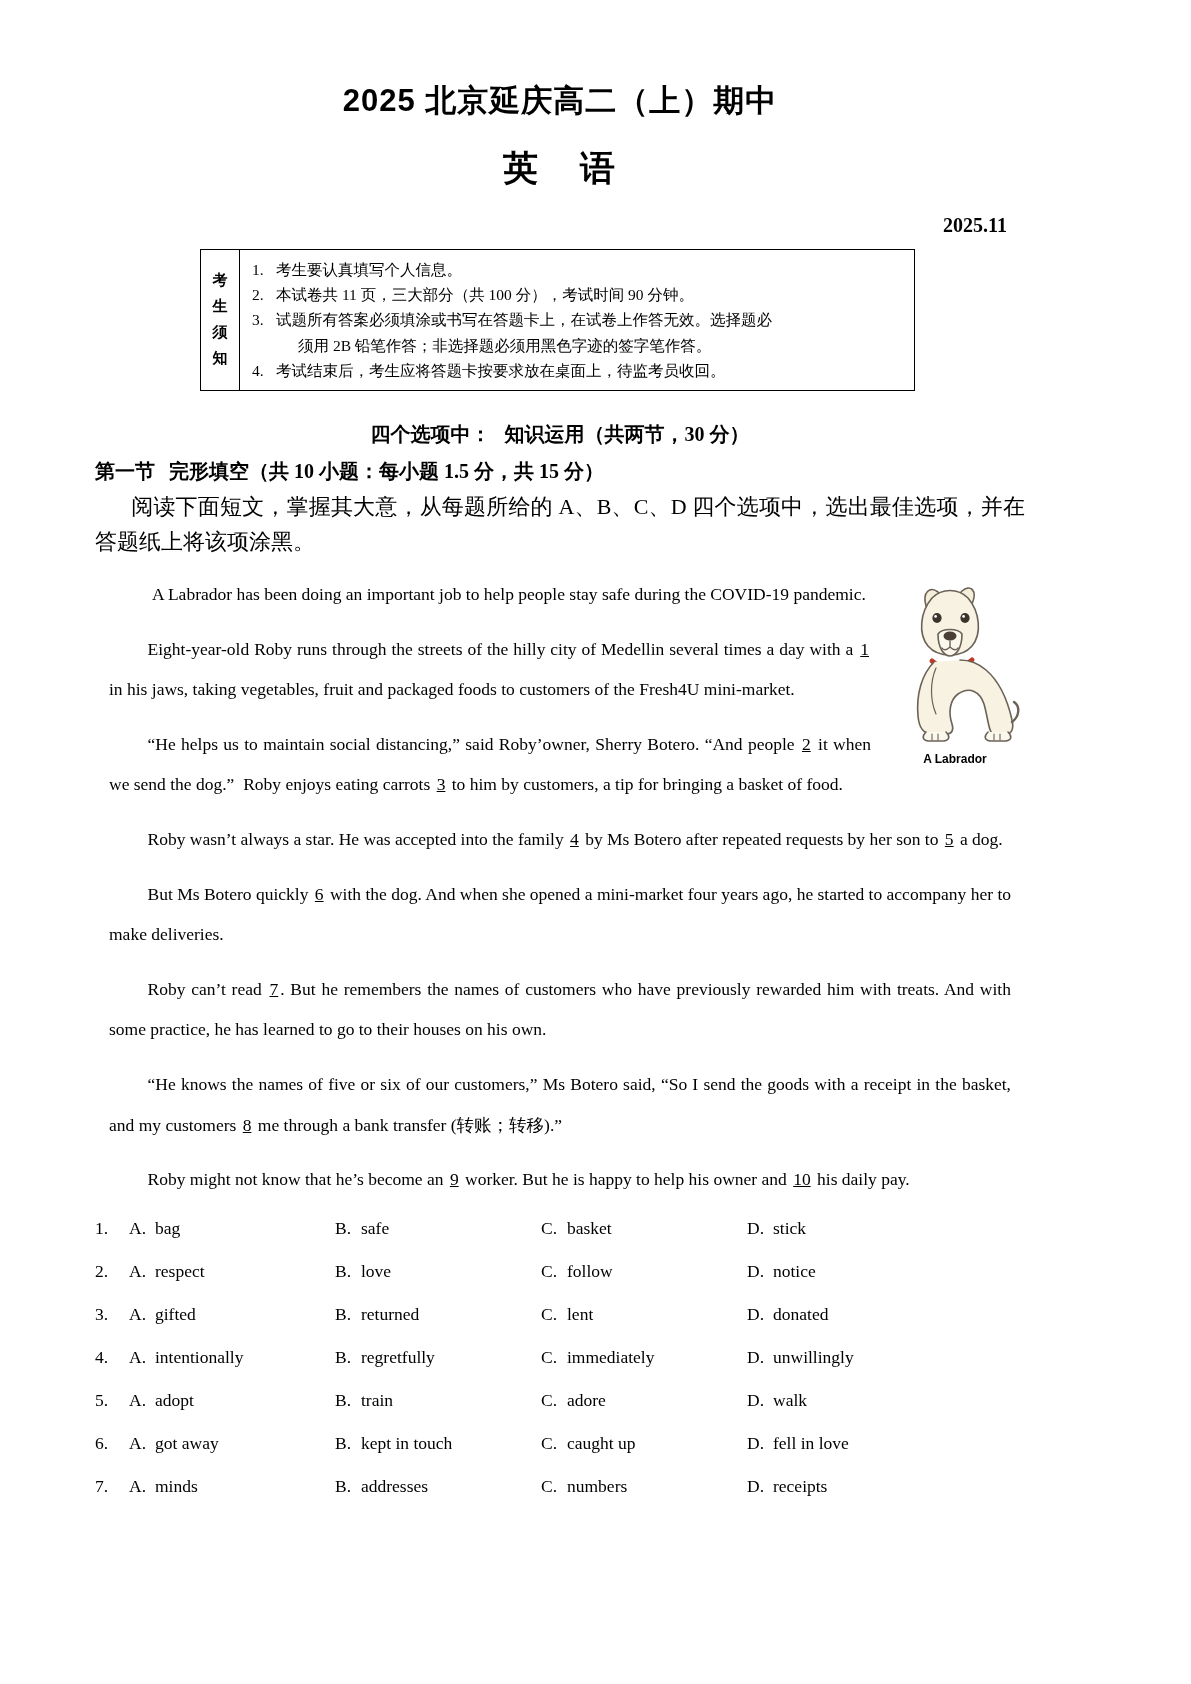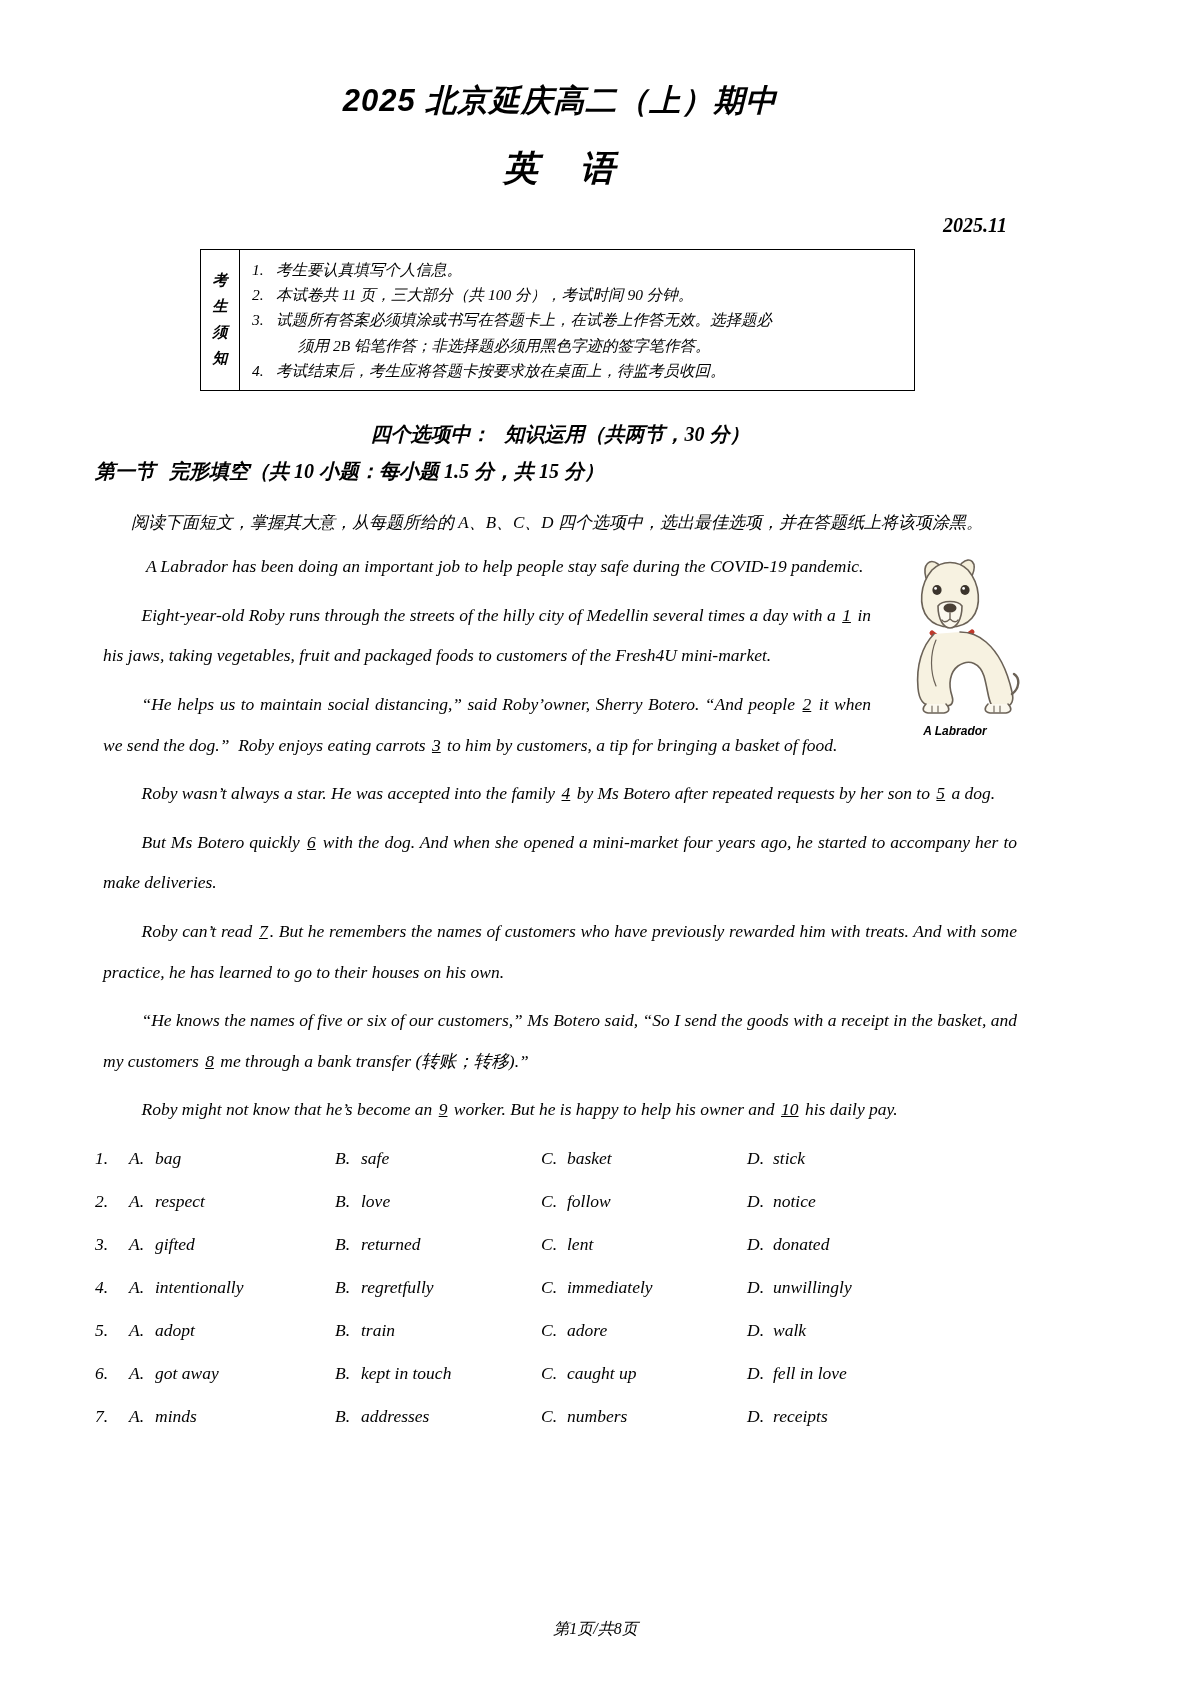--- a/index.html
+++ b/index.html
@@ -13,21 +13,20 @@
   }
   .page {
     position: relative;
     width: 1191px;
     height: 1684px;
     margin: 0 auto;
     background: #fff;
     overflow: hidden;
     box-sizing: border-box;
     padding: 4px;
-    font-style: italic;
   }
   .content {
     position: absolute;
     left: 95px;
     top: 0;
     width: 930px;
   }
 
   
   .doc-title {
@@ -107,37 +106,37 @@
   .part-heading .sp { display: inline-block; width: 14px; }
   .section-heading {
     font-size: 20px;
     font-weight: 700;
     margin-top: 10px;
     font-family: "Liberation Serif", "DejaVu Serif", serif;
   }
   .section-heading .sp { display: inline-block; width: 14px; }
 
   .directions {
-    font-size: 17px;
+    font-size: 22px;
     line-height: 1.62;
-    margin-top: 24px;
+    margin-top: 4px;
     text-align: justify;
     text-justify: inter-ideograph;
   }
   .directions .ind { display: inline-block; width: 36px; }
 
   
   .passage {
     margin-top: 10px;
     font-size: 17.5px;
     line-height: 2.32;
     text-align: justify;
   }
   .passage p {
-    margin: 8px;
+    margin: 14px;
     text-indent: 2.2em;
     text-align: justify;
   }
   .blank {
     text-decoration: underline;
     font-weight: 400;
     padding: 0 2px;
   }
   .wrap-img {
     float: right;
@@ -348,15 +347,14 @@
         <span class="q-opt"><span class="lt">A.</span><span>minds</span></span>
         <span class="q-opt"><span class="lt">B.</span><span>addresses</span></span>
         <span class="q-opt"><span class="lt">C.</span><span>numbers</span></span>
         <span class="q-opt"><span class="lt">D.</span><span>receipts</span></span>
       </div>
 
     </div>
 
   </div>
 
-  <div class="footer">第1页/共8页</div>
 
 </div>
 
 </body></html>

